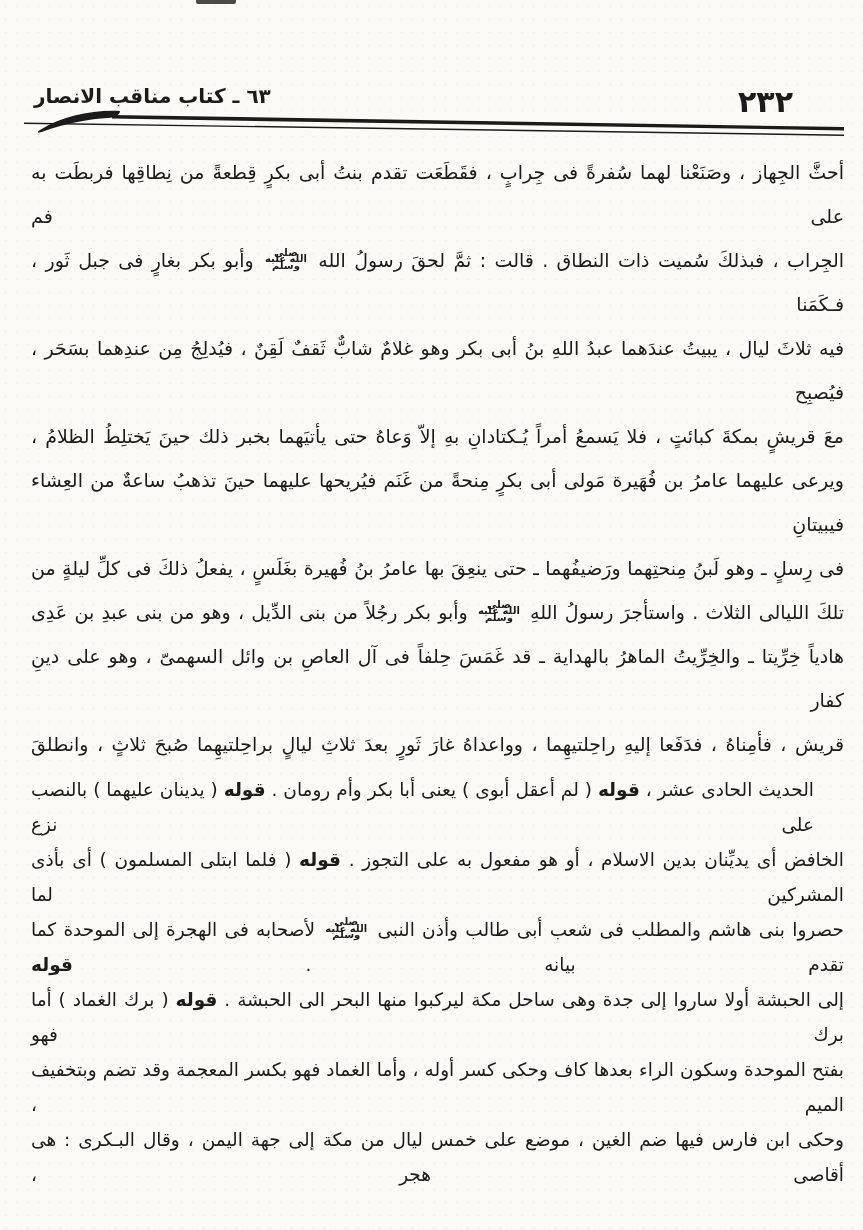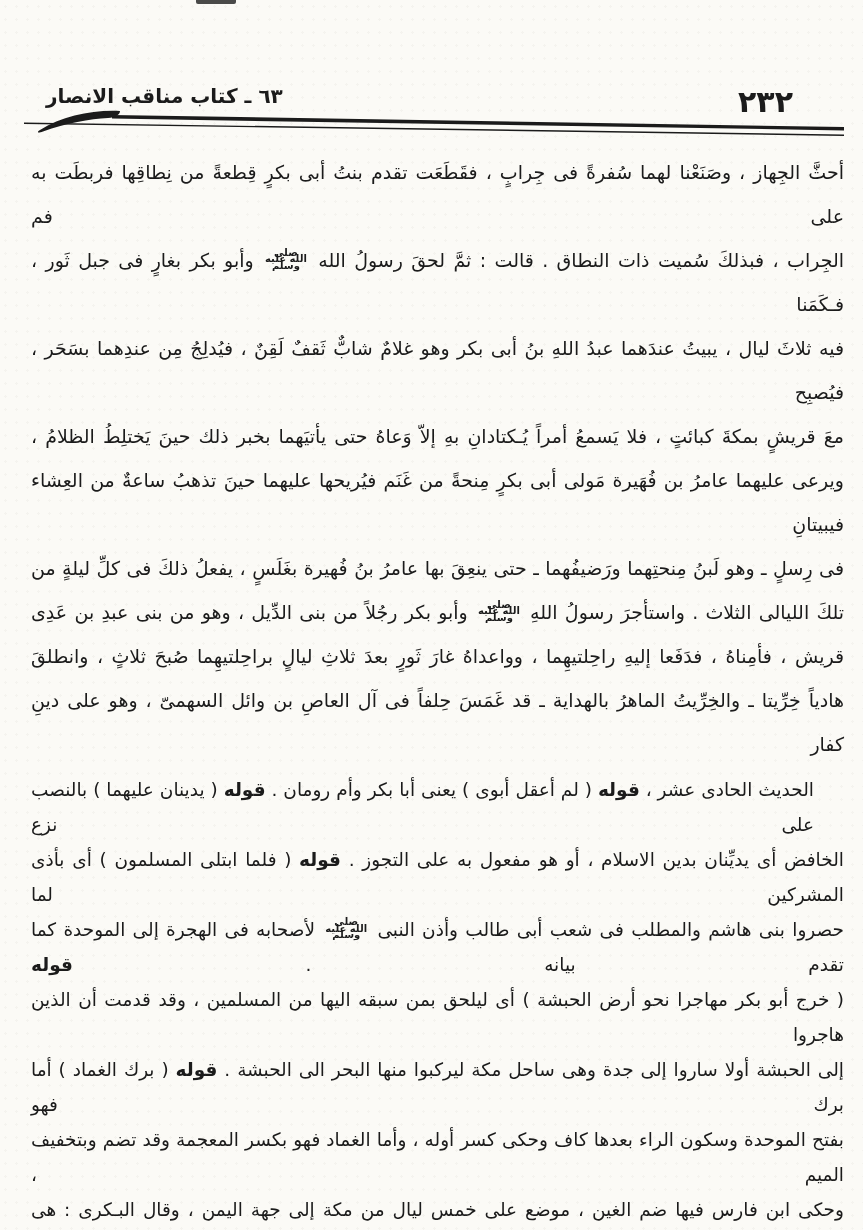--- a/index.html
+++ b/index.html
@@ -5,21 +5,21 @@
   html,body{margin:0;padding:0;background:#e8e6e0;}
   .page{
     position:relative;width:863px;height:1230px;margin:0 auto;
     background:#fbfaf6;
     background-image:radial-gradient(rgba(60,55,45,0.035) 1px, transparent 1.2px);
     background-size:11px 13px;
     font-family:"DejaVu Sans",sans-serif;
     color:#1b1b1b;overflow:hidden;
   }
   .hdr-title{
-    position:absolute;top:84px;left:46px;direction:rtl;
+    position:absolute;top:84px;left:34px;direction:rtl;
     font-size:20px;font-weight:bold;letter-spacing:0;white-space:nowrap;
   }
   .pg-num{
     position:absolute;top:84px;right:70px;
     font-size:30px;font-weight:bold;white-space:nowrap;
   }
   .rule{position:absolute;top:106px;left:16px;}
   .body{
     position:absolute;top:150px;right:19px;left:31px;direction:rtl;
   }
@@ -64,31 +64,30 @@
           </span><span> وأبو بكر بغارٍ فى جبل ثَور ، فـكَمَنا</span></div>
         <div class="ln jl"><span>فيه ثلاثَ ليال ، يبيتُ عندَهما عبدُ اللهِ بنُ أبى بكر وهو غلامٌ شابٌّ ثَقفٌ لَقِنٌ ، فيُدلِجُ مِن عندِهما بسَحَر ، فيُصبِح</span></div>
         <div class="ln jl"><span>معَ قريشٍ بمكةَ كبائتٍ ، فلا يَسمعُ أمراً يُـكتادانِ بهِ إلاّ وَعاهُ حتى يأتيَهما بخبر ذلك حينَ يَختلِطُ الظلامُ ،</span></div>
         <div class="ln jl"><span>ويرعى عليهما عامرُ بن فُهَيرة مَولى أبى بكرٍ مِنحةً من غَنَم فيُريحها عليهما حينَ تذهبُ ساعةٌ من العِشاء فيبيتانِ</span></div>
         <div class="ln jl"><span>فى رِسلٍ ـ وهو لَبنُ مِنحتِهما ورَضيفُهما ـ حتى ينعِقَ بها عامرُ بنُ فُهيرة بغَلَسٍ ، يفعلُ ذلكَ فى كلِّ ليلةٍ من</span></div>
         <div class="ln jl"><span>تلكَ الليالى الثلاث . واستأجرَ رسولُ اللهِ </span><span class="saw">
             <span>صلى</span>
             <span>الله عليه</span>
             <span>وسلم</span>
           </span><span> وأبو بكر رجُلاً من بنى الدِّيل ، وهو من بنى عبدِ بن عَدِى</span></div>
+        <div class="ln jl"><span>هادياً خِرِّيتا ـ والخِرِّيتُ الماهرُ بالهداية ـ قد غَمَسَ حِلفاً فى آل العاصِ بن وائل السهمىّ ، وهو على دينِ كفار</span></div>
         <div class="ln jl"><span>قريش ، فأمِناهُ ، فدَفَعا إليهِ راحِلتيهِما ، وواعداهُ غارَ ثَورٍ بعدَ ثلاثِ ليالٍ براحِلتيهِما صُبحَ ثلاثٍ ، وانطلقَ</span></div>
-        <div class="ln jl"><span>هادياً خِرِّيتا ـ والخِرِّيتُ الماهرُ بالهداية ـ قد غَمَسَ حِلفاً فى آل العاصِ بن وائل السهمىّ ، وهو على دينِ كفار</span></div>
       </div>
     <div class="p2">
         <div class="ln jl ind"><span>الحديث الحادى عشر ، </span><span class="b">قوله</span><span> ( لم أعقل أبوى ) يعنى أبا بكر وأم رومان . </span><span class="b">قوله</span><span> ( يدينان عليهما ) بالنصب على نزع</span></div>
         <div class="ln jl"><span>الخافض أى يديِّنان بدين الاسلام ، أو هو مفعول به على التجوز . </span><span class="b">قوله</span><span> ( فلما ابتلى المسلمون ) أى بأذى المشركين لما</span></div>
         <div class="ln jl"><span>حصروا بنى هاشم والمطلب فى شعب أبى طالب وأذن النبى </span><span class="saw">
             <span>صلى</span>
             <span>الله عليه</span>
             <span>وسلم</span>
           </span><span> لأصحابه فى الهجرة إلى الموحدة كما تقدم بيانه . </span><span class="b">قوله</span></div>
-        <div class="ln jl"><span>( خرج أبو بكر مهاجرا نحو أرض الحبشة ) أى ليلحق بمن سبقه اليها من المسلمين ، وقد قدمت أن الذين هاجروا</span></div>
         <div class="ln jl"><span>إلى الحبشة أولا ساروا إلى جدة وهى ساحل مكة ليركبوا منها البحر الى الحبشة . </span><span class="b">قوله</span><span> ( برك الغماد ) أما برك فهو</span></div>
         <div class="ln jl"><span>بفتح الموحدة وسكون الراء بعدها كاف وحكى كسر أوله ، وأما الغماد فهو بكسر المعجمة وقد تضم وبتخفيف الميم ،</span></div>
         <div class="ln jl"><span>وحكى ابن فارس فيها ضم الغين ، موضع على خمس ليال من مكة إلى جهة اليمن ، وقال البـكرى : هى أقاصى هجر ،</span></div>
       </div>
 
   </div>
 </div>
 
 </body></html>

